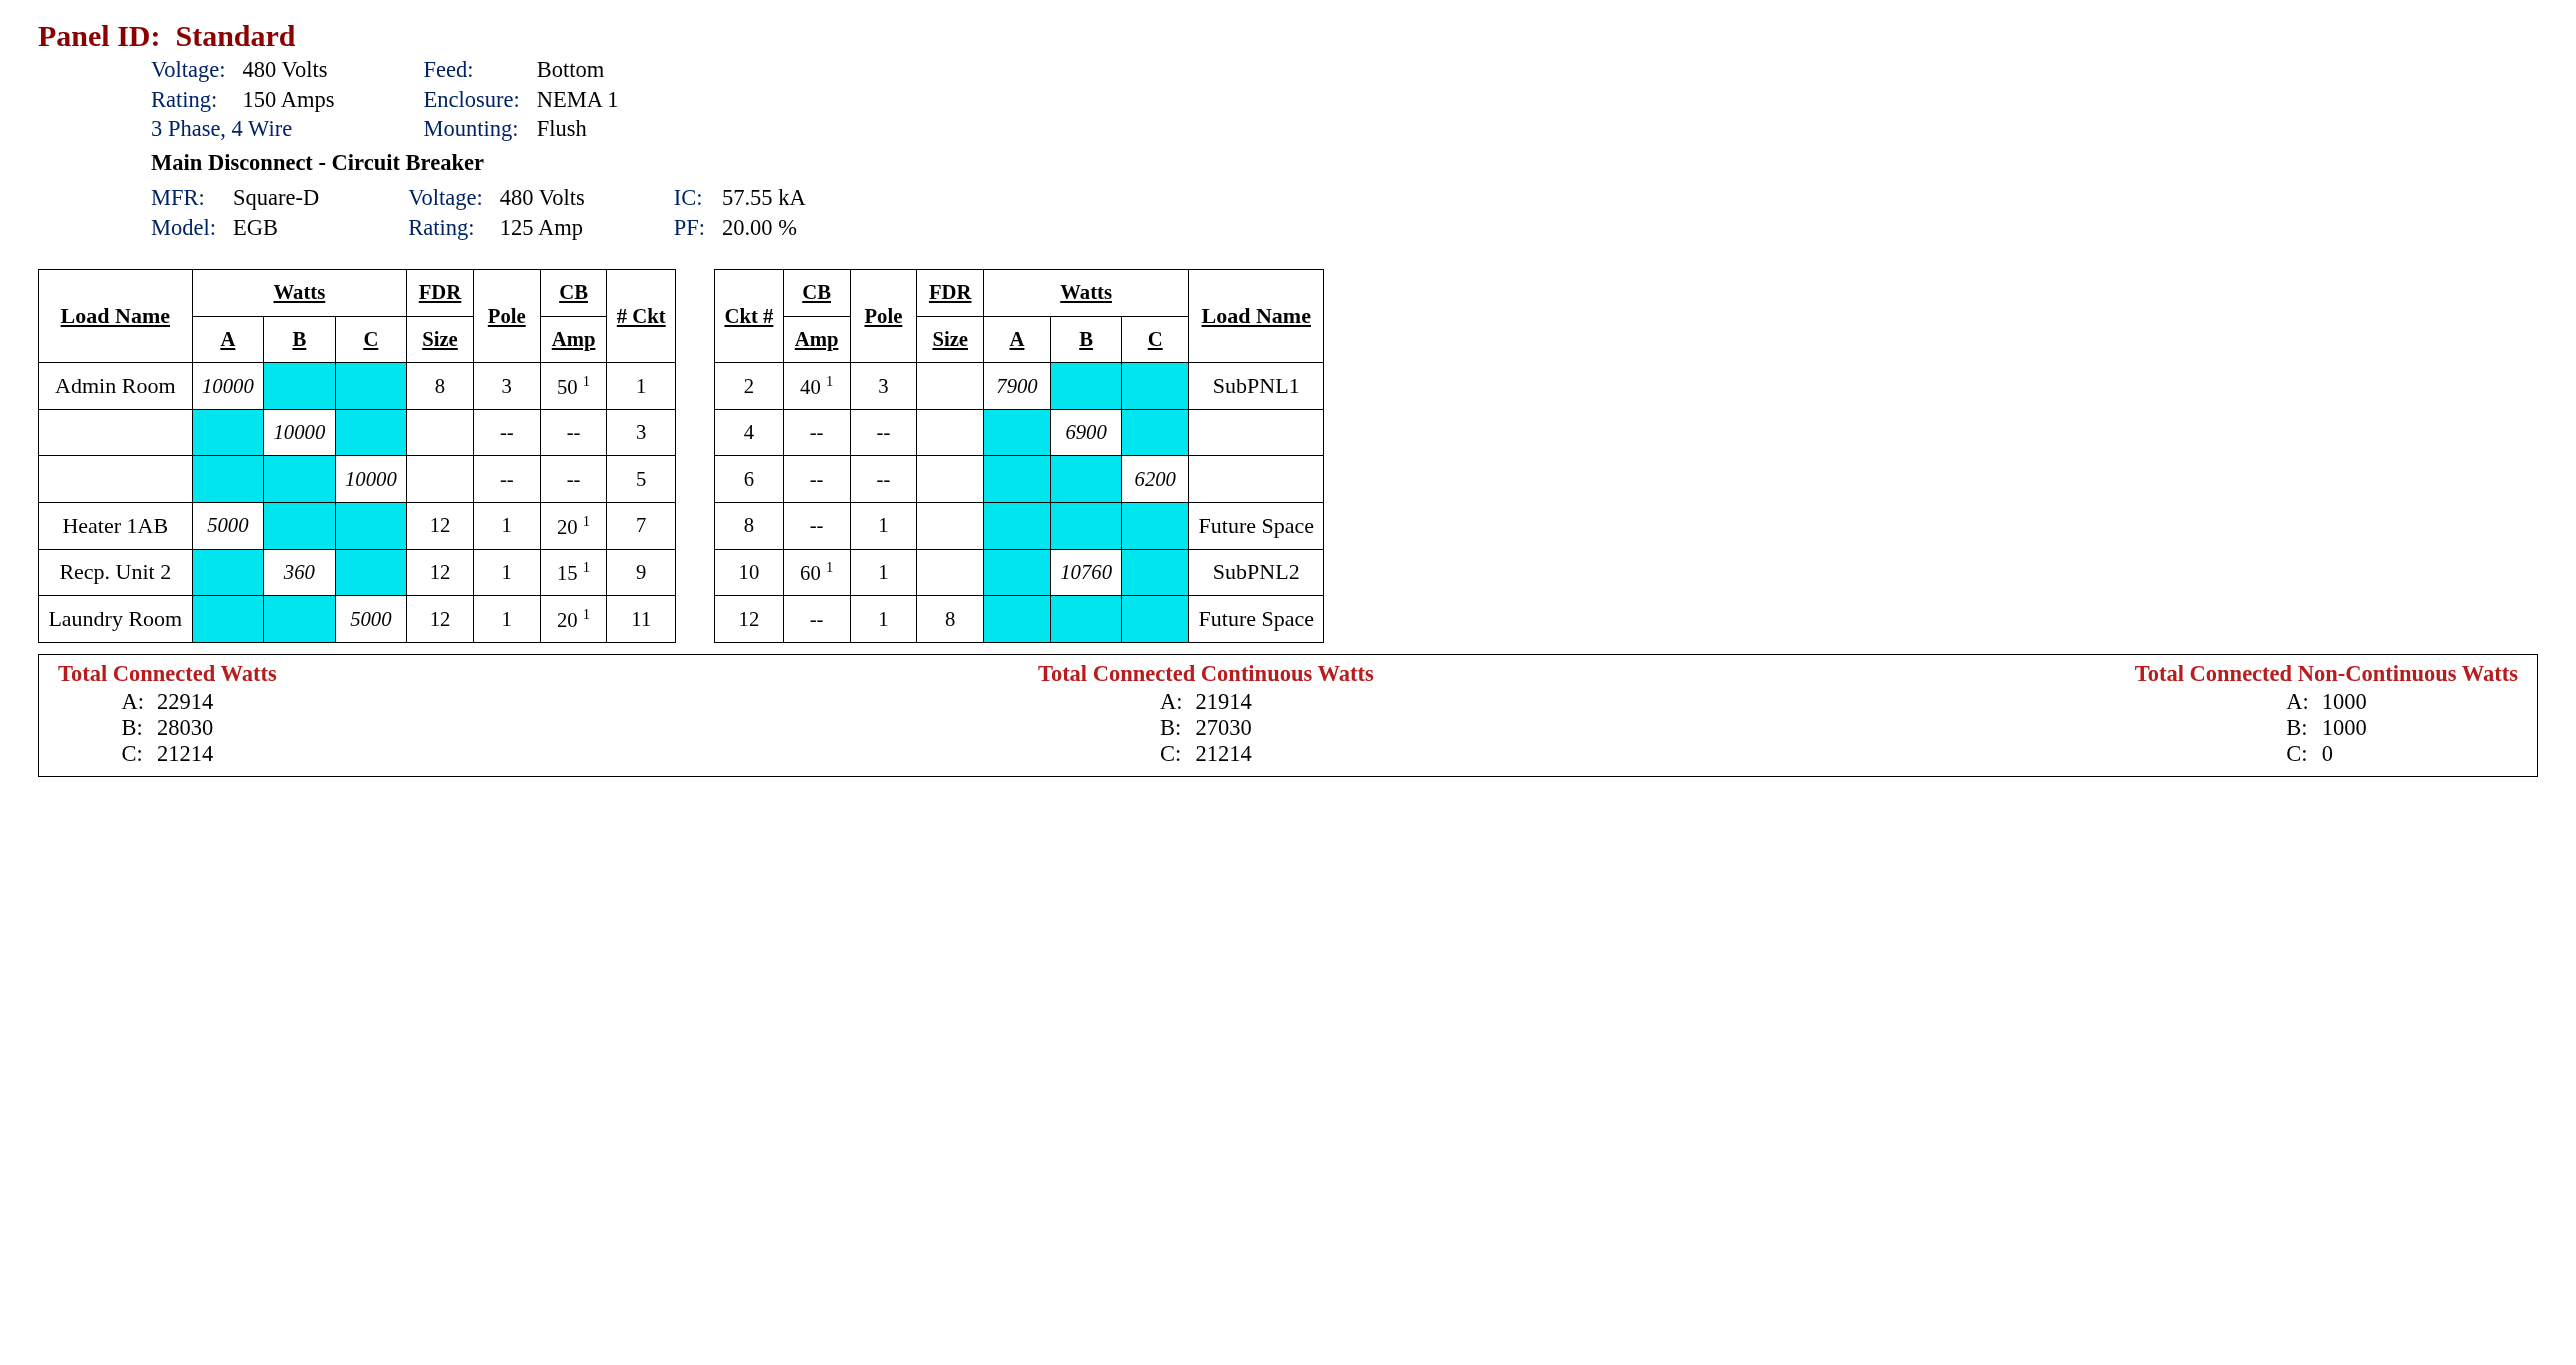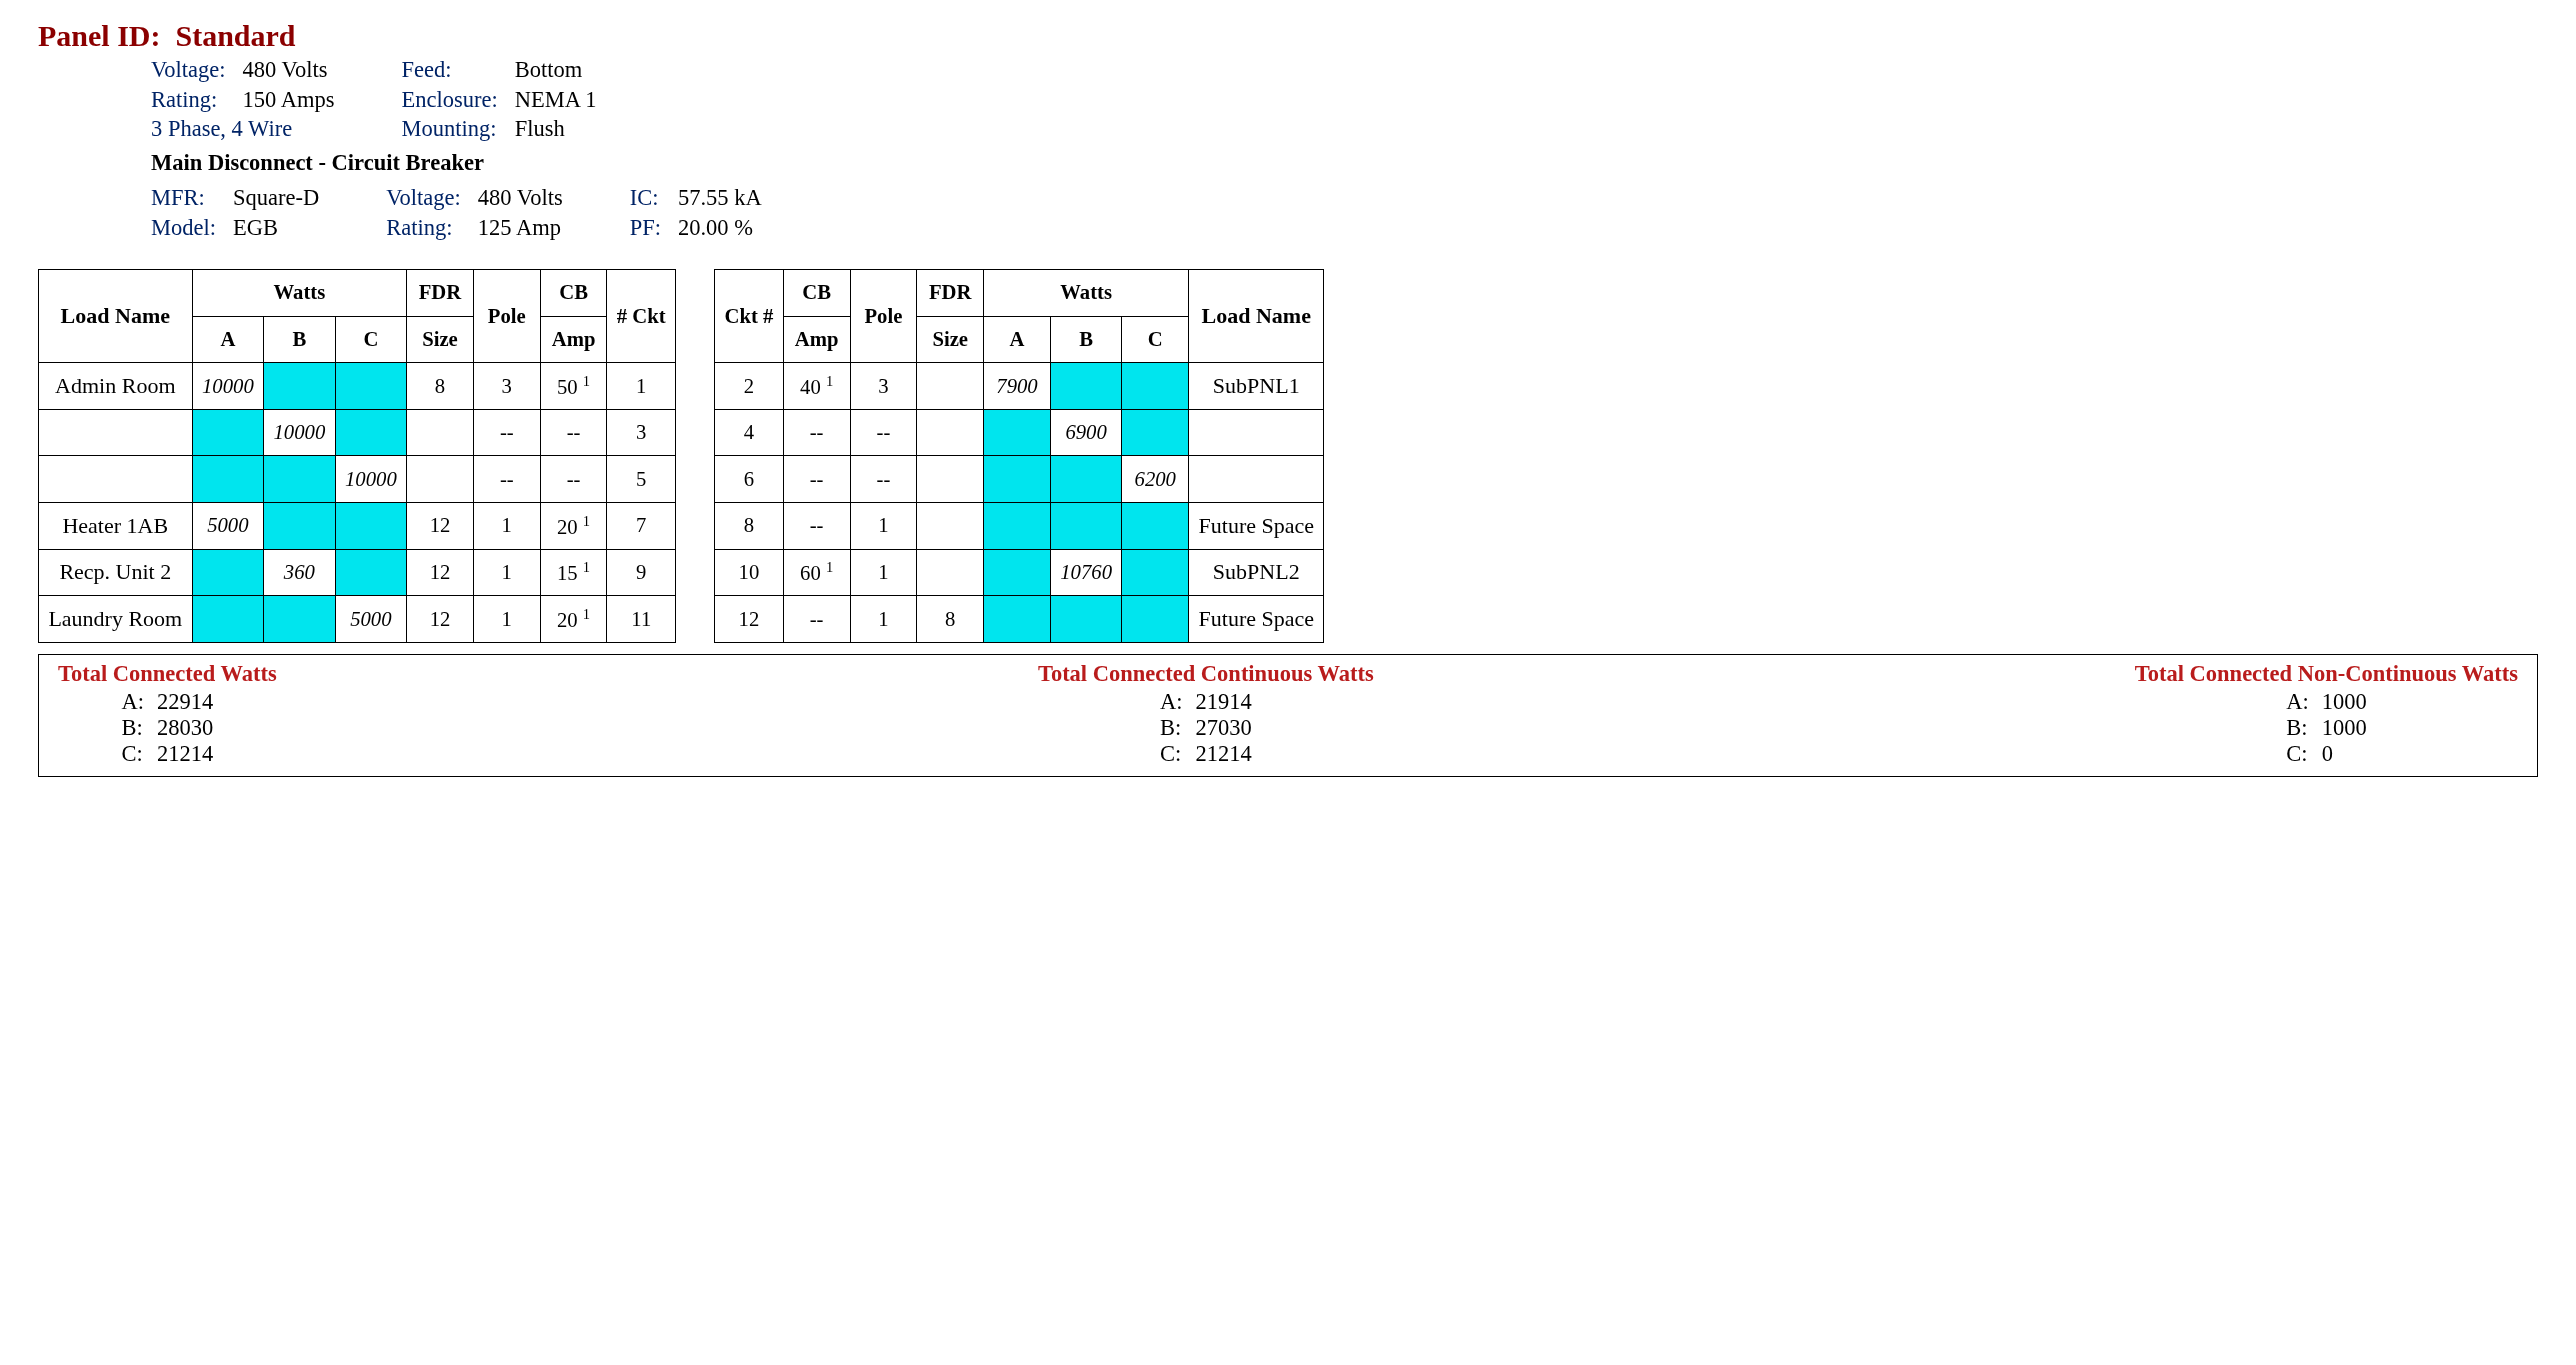--- a/index.html
+++ b/index.html
@@ -11,21 +11,21 @@
     padding: 19px 38px;
   }
   .title {
     color: #8b0000;
     font-weight: bold;
     font-size: 30px;
     margin-bottom: 3.8px;
   }
   .header-block {
     display: flex;
-    gap: 67px;
+    gap: 89px;
     margin-left: 113px;
     margin-bottom: 5.6px;
   }
   .col {
     display: grid;
     grid-template-columns: auto auto;
     column-gap: 17px;
     row-gap: 3.8px;
     align-items: baseline;
   }
@@ -49,20 +49,21 @@
   table.panel th, table.panel td {
     border: 1.9px solid #000;
     text-align: center;
     padding: 3.8px 9.4px;
     height: 38px;
     min-width: 47px;
   }
   table.panel th {
     font-weight: bold;
     background: #fff;
+    text-decoration: underline;
   }
   .loadname { min-width: 160px; font-size: 22px; }
   .watts-cell { min-width: 75px; font-style: italic; }
   .cyan { background: #00e5ee; }
   sup { font-size: 0.7em; }
   .totals-box {
     border: 1.9px solid #000;
     margin-top: 11.3px;
     padding: 5.6px 19px 9.4px 19px;
     display: flex;

